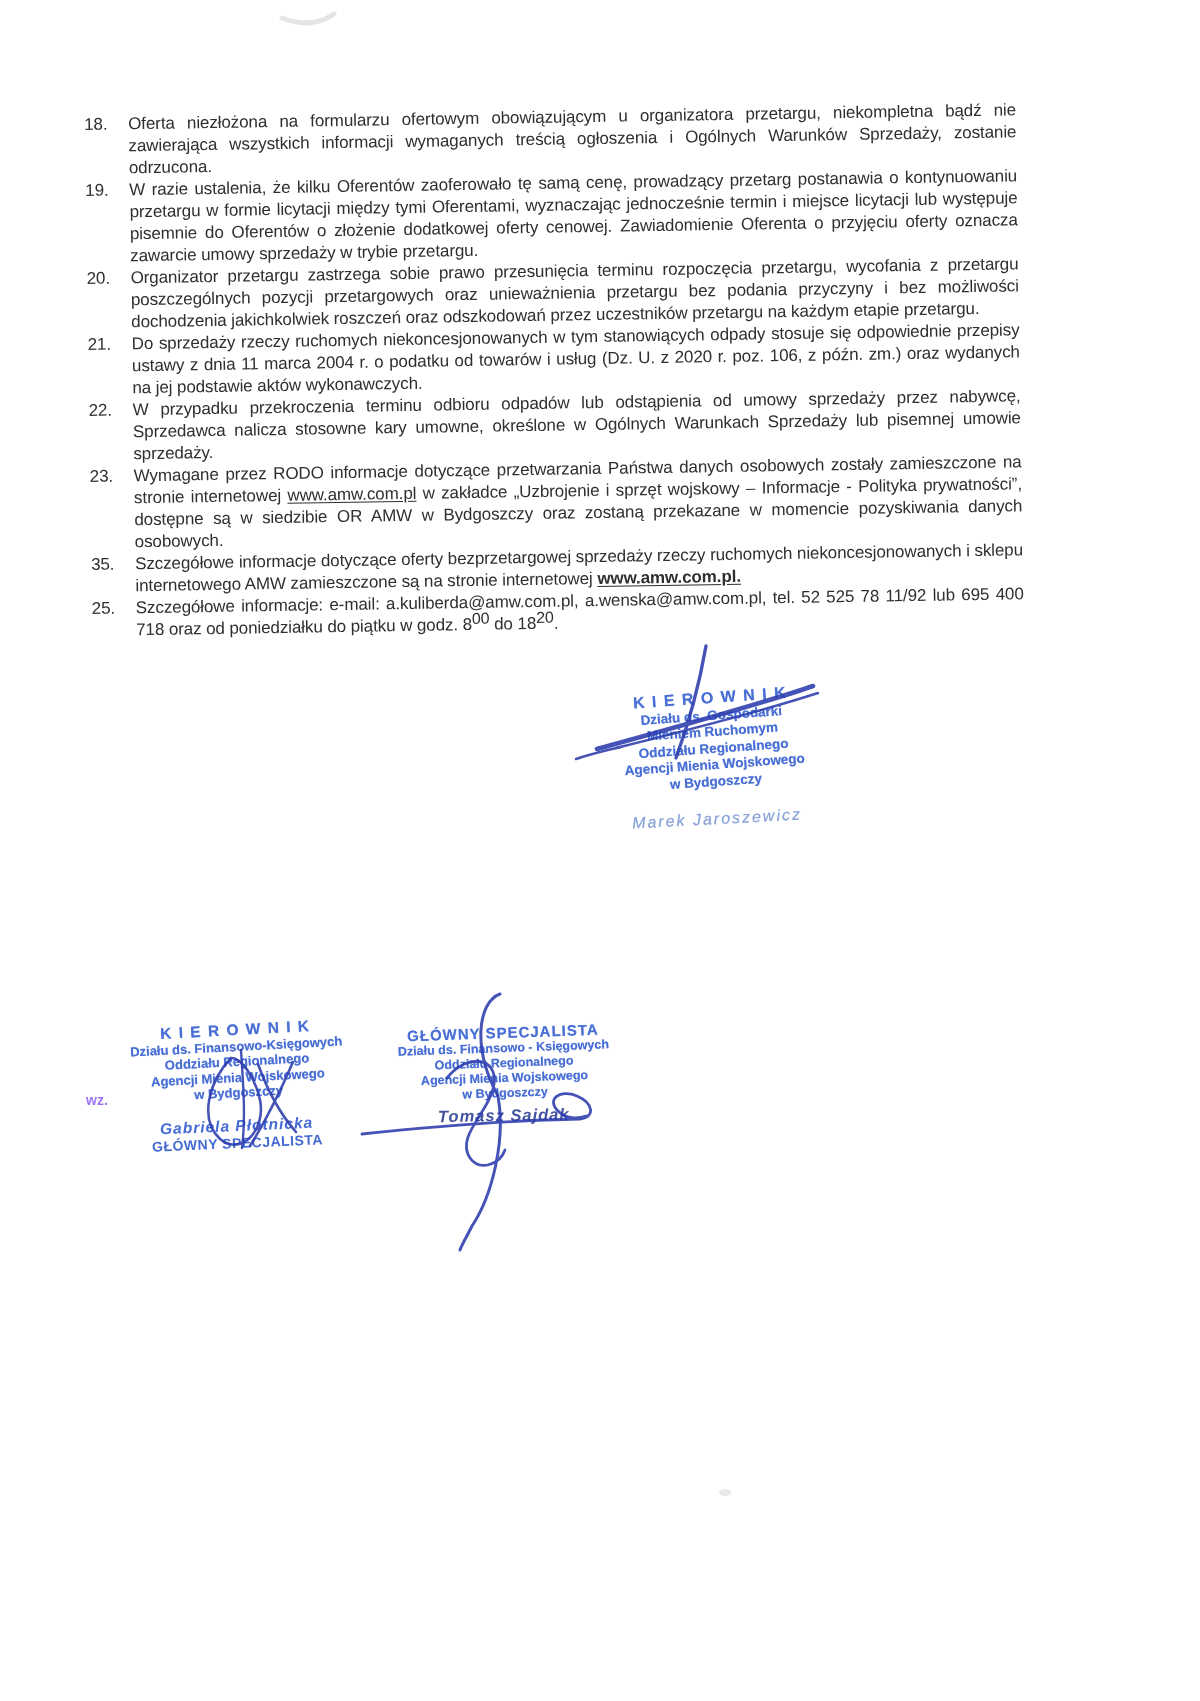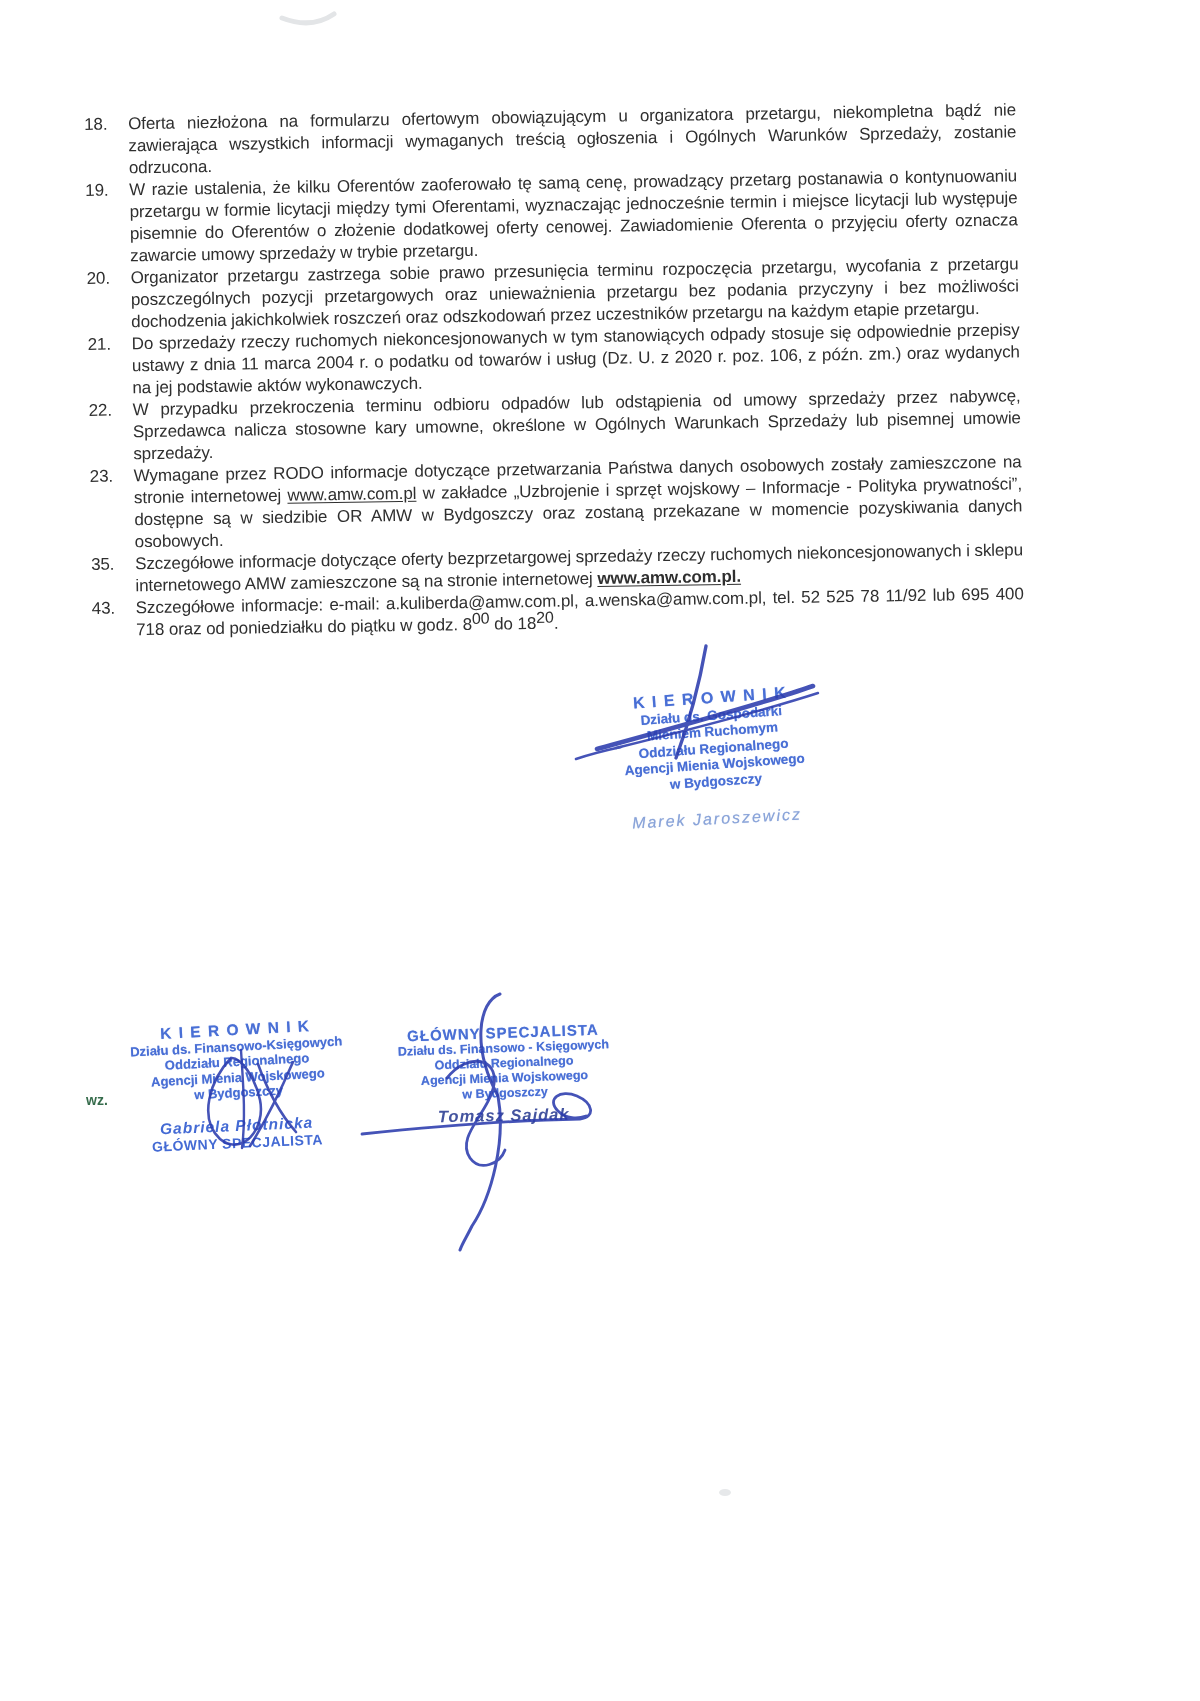--- a/index.html
+++ b/index.html
@@ -39,21 +39,21 @@
     position:absolute;font-style:italic;white-space:nowrap;
   }
   .sig-marek{left:632px;top:810px;font-size:16px;letter-spacing:2px;
     color:#8aa4d9;transform:rotate(-3deg);text-shadow:0 0 .8px rgba(138,164,217,.7);}
   .sig-gabriela{left:160px;top:1117px;font-size:15.5px;font-weight:700;
     color:#3a63d2;transform:rotate(-2.5deg);letter-spacing:1px;opacity:.95;}
   .role-gabriela{left:152px;top:1135px;font-style:normal;font-weight:700;
     font-size:14px;color:#3a63d2;transform:rotate(-2.5deg);letter-spacing:.5px;opacity:.95;}
   .sig-tomasz{left:438px;top:1106px;font-size:16.5px;font-weight:700;
     color:#44549f;transform:rotate(-1deg);letter-spacing:1px;}
-  .wz{position:absolute;left:86px;top:1092px;font-size:14px;color:#14532d;
+  .wz{position:absolute;left:86px;top:1092px;font-size:14px;color:#8b5cf6;
     font-weight:700;opacity:.85;}
   
   .ink-overlay{position:absolute;left:0;top:0;pointer-events:none;}
   .speck{position:absolute;left:719px;top:1489px;width:12px;height:7px;
     background:#e6e8ea;border-radius:50%;}
 </style>
 </head>
 <body>
 
 <div class="page">
@@ -86,21 +86,21 @@
       </div>
       <div class="item">
         <div class="num">23.</div>
         <div class="body"><span>Wymagane przez RODO informacje dotyczące przetwarzania Państwa danych osobowych zostały zamieszczone na stronie internetowej </span><span class="link">www.amw.com.pl</span><span> w zakładce „Uzbrojenie i sprzęt wojskowy – Informacje - Polityka prywatności”, dostępne są w siedzibie OR AMW w Bydgoszczy oraz zostaną przekazane w momencie pozyskiwania danych osobowych.</span></div>
       </div>
       <div class="item">
         <div class="num">35.</div>
         <div class="body"><span>Szczegółowe informacje dotyczące oferty bezprzetargowej sprzedaży rzeczy ruchomych niekoncesjonowanych i sklepu internetowego AMW zamieszczone są na stronie internetowej </span><span class="link bold">www.amw.com.pl.</span></div>
       </div>
       <div class="item">
-        <div class="num">43.</div>
+        <div class="num">25.</div>
         <div class="body"><span>Szczegółowe informacje: e-mail: a.kuliberda@amw.com.pl, a.wenska@amw.com.pl, tel. 52 525 78 11/92 lub 695 400 718 oraz od poniedziałku do piątku w godz. 8</span><sup>00</sup><span> do 18</span><sup>20</sup><span>.</span></div>
       </div>
     </div>
 
   <div class="stamp stamp-mid">
     <div class="stamp-title">K I E R O W N I K</div>
     <div class="stamp-lines">
         <div>Działu ds. Gospodarki</div>
         <div>Mieniem Ruchomym</div>
         <div>Oddziału Regionalnego</div>

